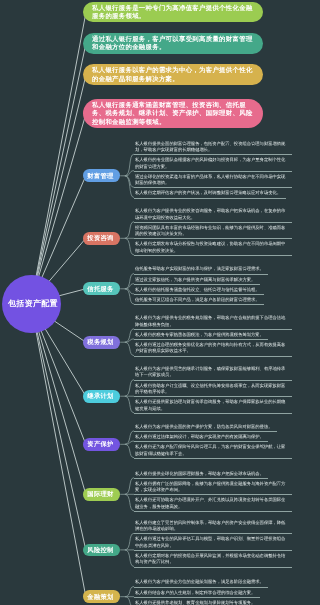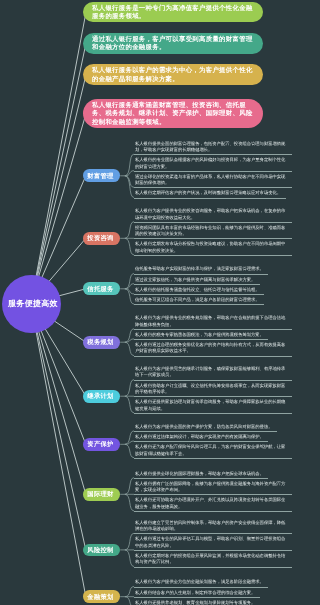--- a/index.html
+++ b/index.html
@@ -69,21 +69,21 @@
 <line x1="120.20" y1="549.90" x2="124.80" y2="549.90" stroke="#8FA3A1" stroke-width=".75"></line>
 <path d="M 124.80 549.90 C 131.80 549.90 128.00 533.30 134.00 533.30" fill="none" stroke="#8FA3A1" stroke-width=".75"></path>
 <line x1="124.80" y1="549.90" x2="134.00" y2="549.90" stroke="#8FA3A1" stroke-width=".75"></line>
 <path d="M 124.80 549.90 C 131.80 549.90 128.00 566.50 134.00 566.50" fill="none" stroke="#8FA3A1" stroke-width=".75"></path>
 <line x1="120.20" y1="596.70" x2="124.80" y2="596.70" stroke="#8FA3A1" stroke-width=".75"></line>
 <path d="M 124.80 596.70 C 131.80 596.70 128.00 586.50 134.00 586.50" fill="none" stroke="#8FA3A1" stroke-width=".75"></path>
 <line x1="124.80" y1="596.70" x2="134.00" y2="596.70" stroke="#8FA3A1" stroke-width=".75"></line>
 <path d="M 124.80 596.70 C 131.80 596.70 128.00 606.90 134.00 606.90" fill="none" stroke="#8FA3A1" stroke-width=".75"></path>
 </svg>
 <div class="root-node" style="left:1.8px;top:274.5px;width:58.8px;height:58.8px;background:#7352E2;">
-      <span class="root-label">服务便捷高效</span>
+      <span class="root-label">包括资产配置</span>
     </div>
 <div class="card" style="left:83.0px;top:2.2px;width:180.0px;height:19.8px;background:#9BCC51;border-radius:9.9px;padding:0 7px 0 9px;">
       <span class="card-text">私人银行服务是一种专门为高净值客户提供个性化金融服务的服务领域。</span>
     </div>
 <div class="card" style="left:83.0px;top:32.6px;width:180.0px;height:21.2px;background:#44A889;border-radius:10.6px;padding:0 7px 0 9px;">
       <span class="card-text">通过私人银行服务，客户可以享受到高质量的财富管理和金融方位的金融服务。</span>
     </div>
 <div class="card" style="left:83.0px;top:64.2px;width:180.0px;height:21.3px;background:#D6B24D;border-radius:10.7px;padding:0 7px 0 9px;">
       <span class="card-text">私人银行服务以客户的需求为中心，为客户提供个性化的金融产品和服务解决方案。</span>
     </div>

